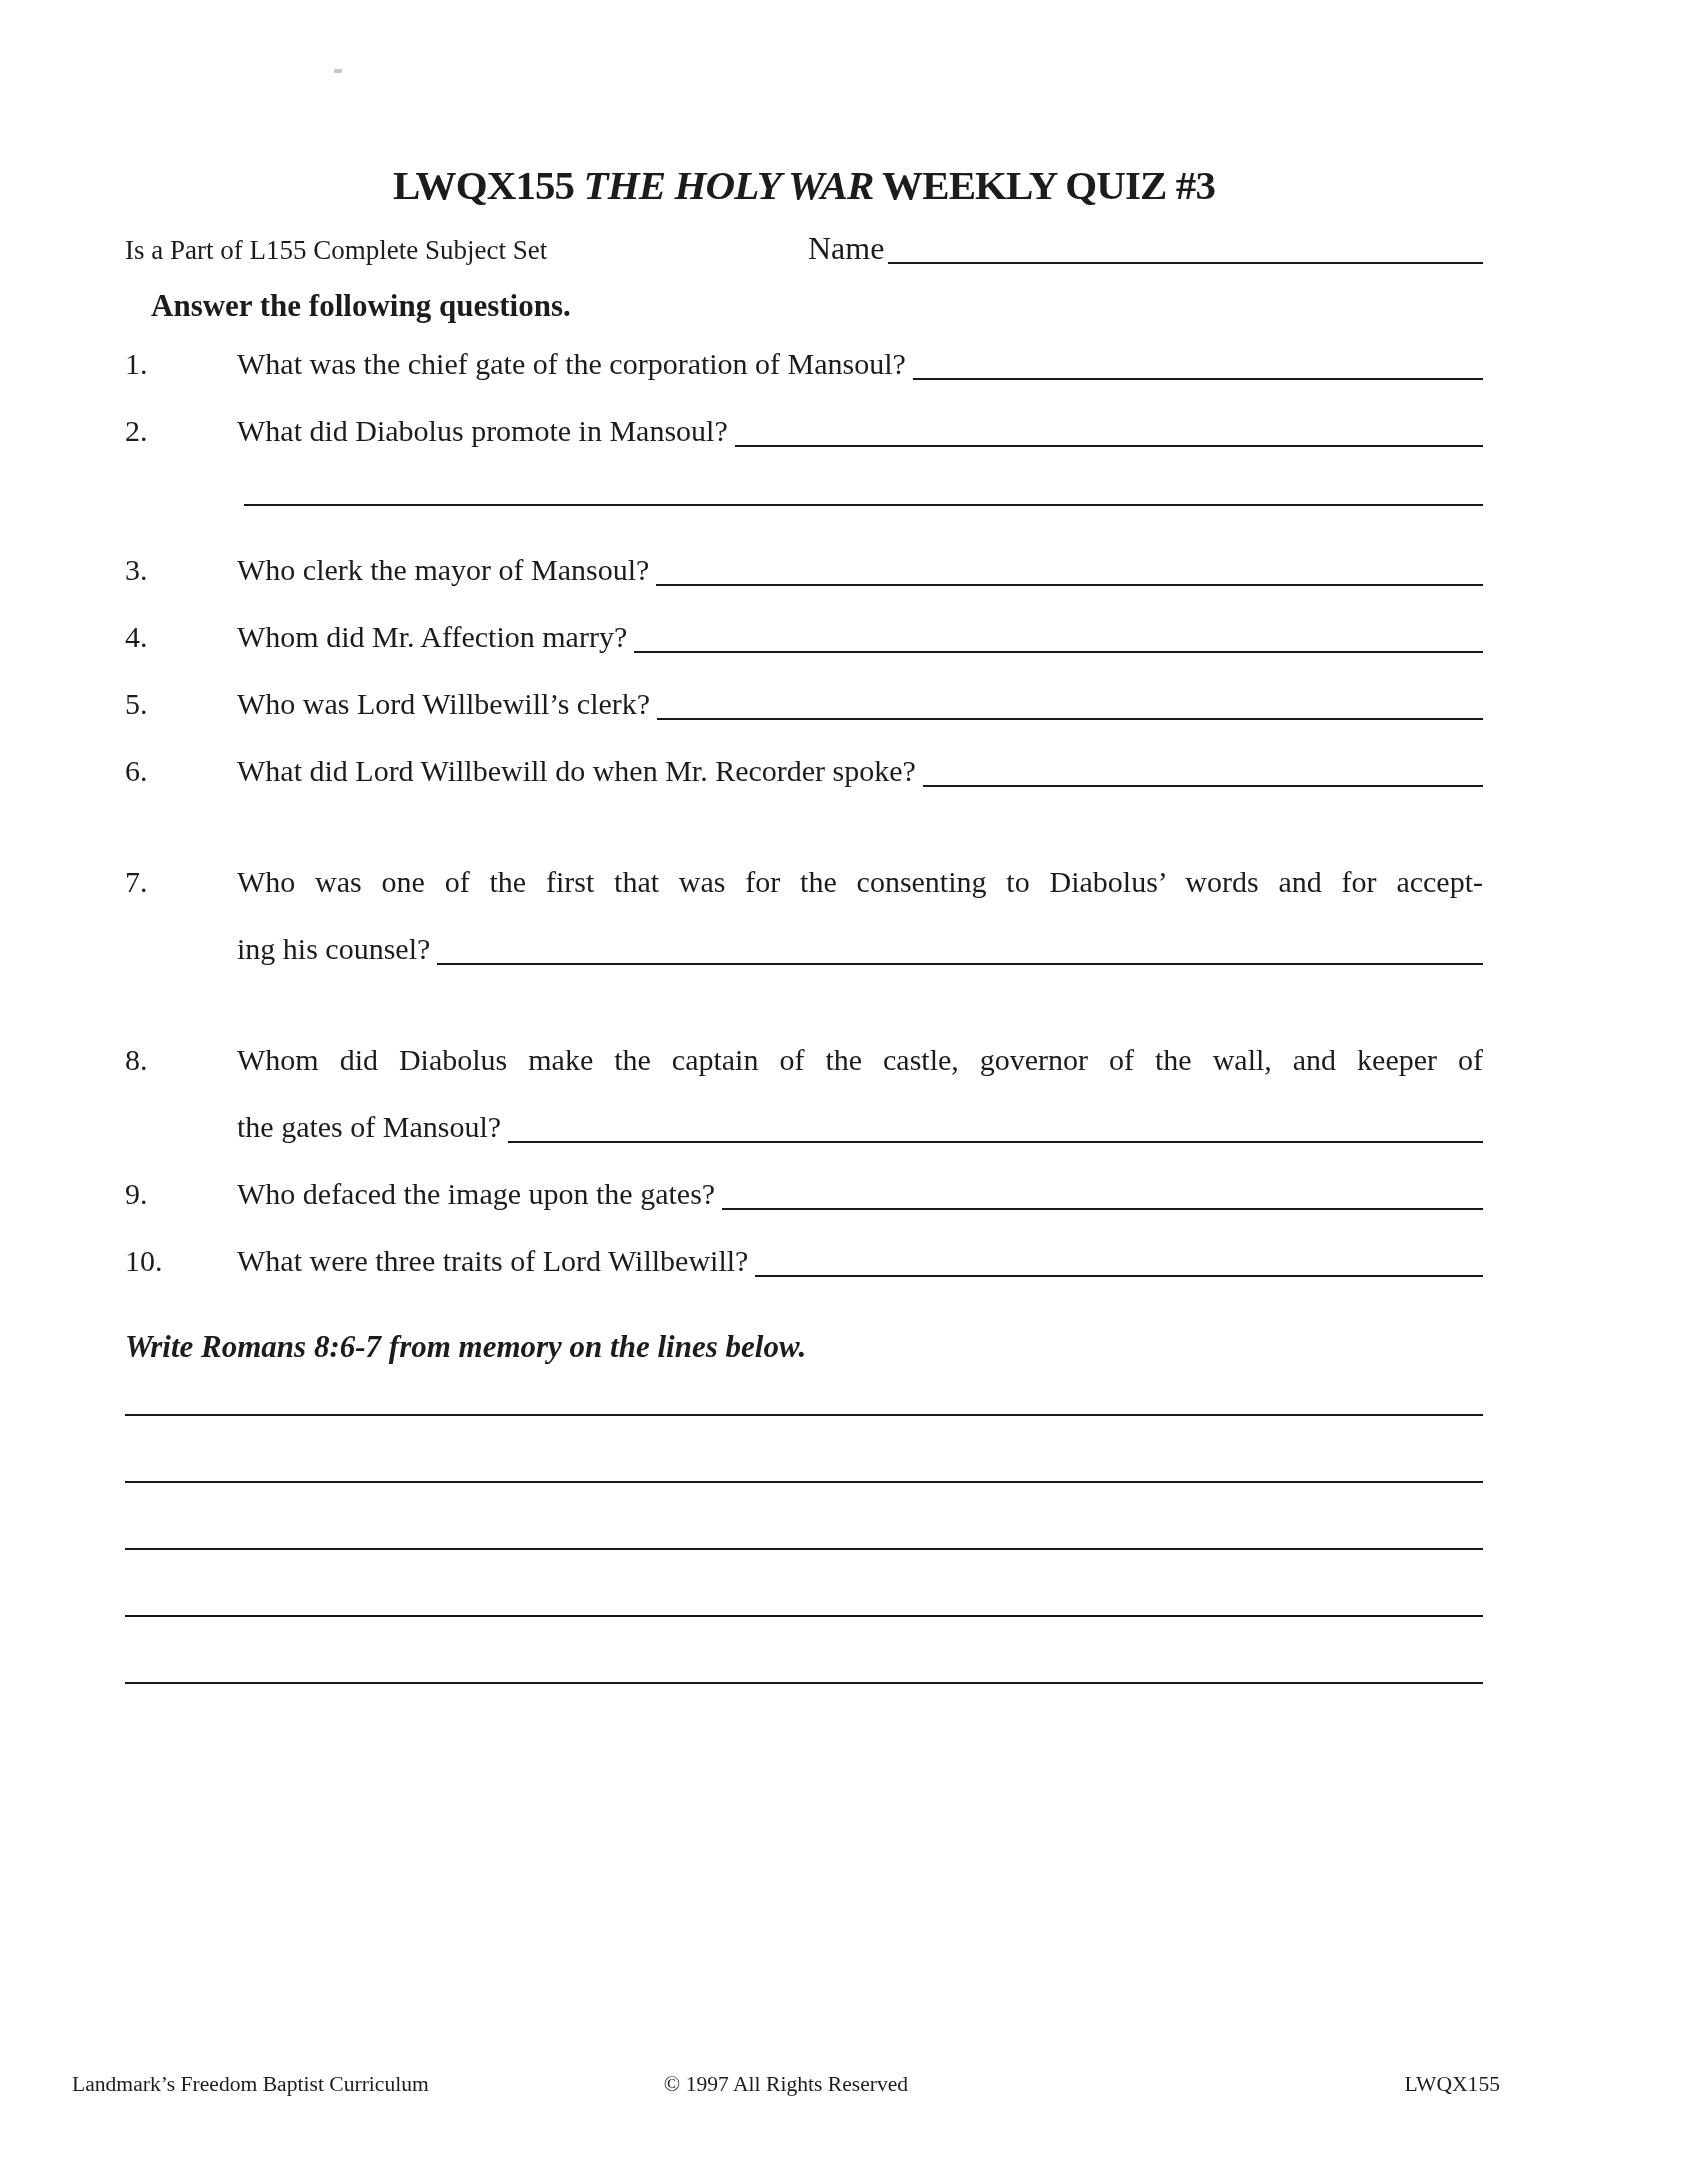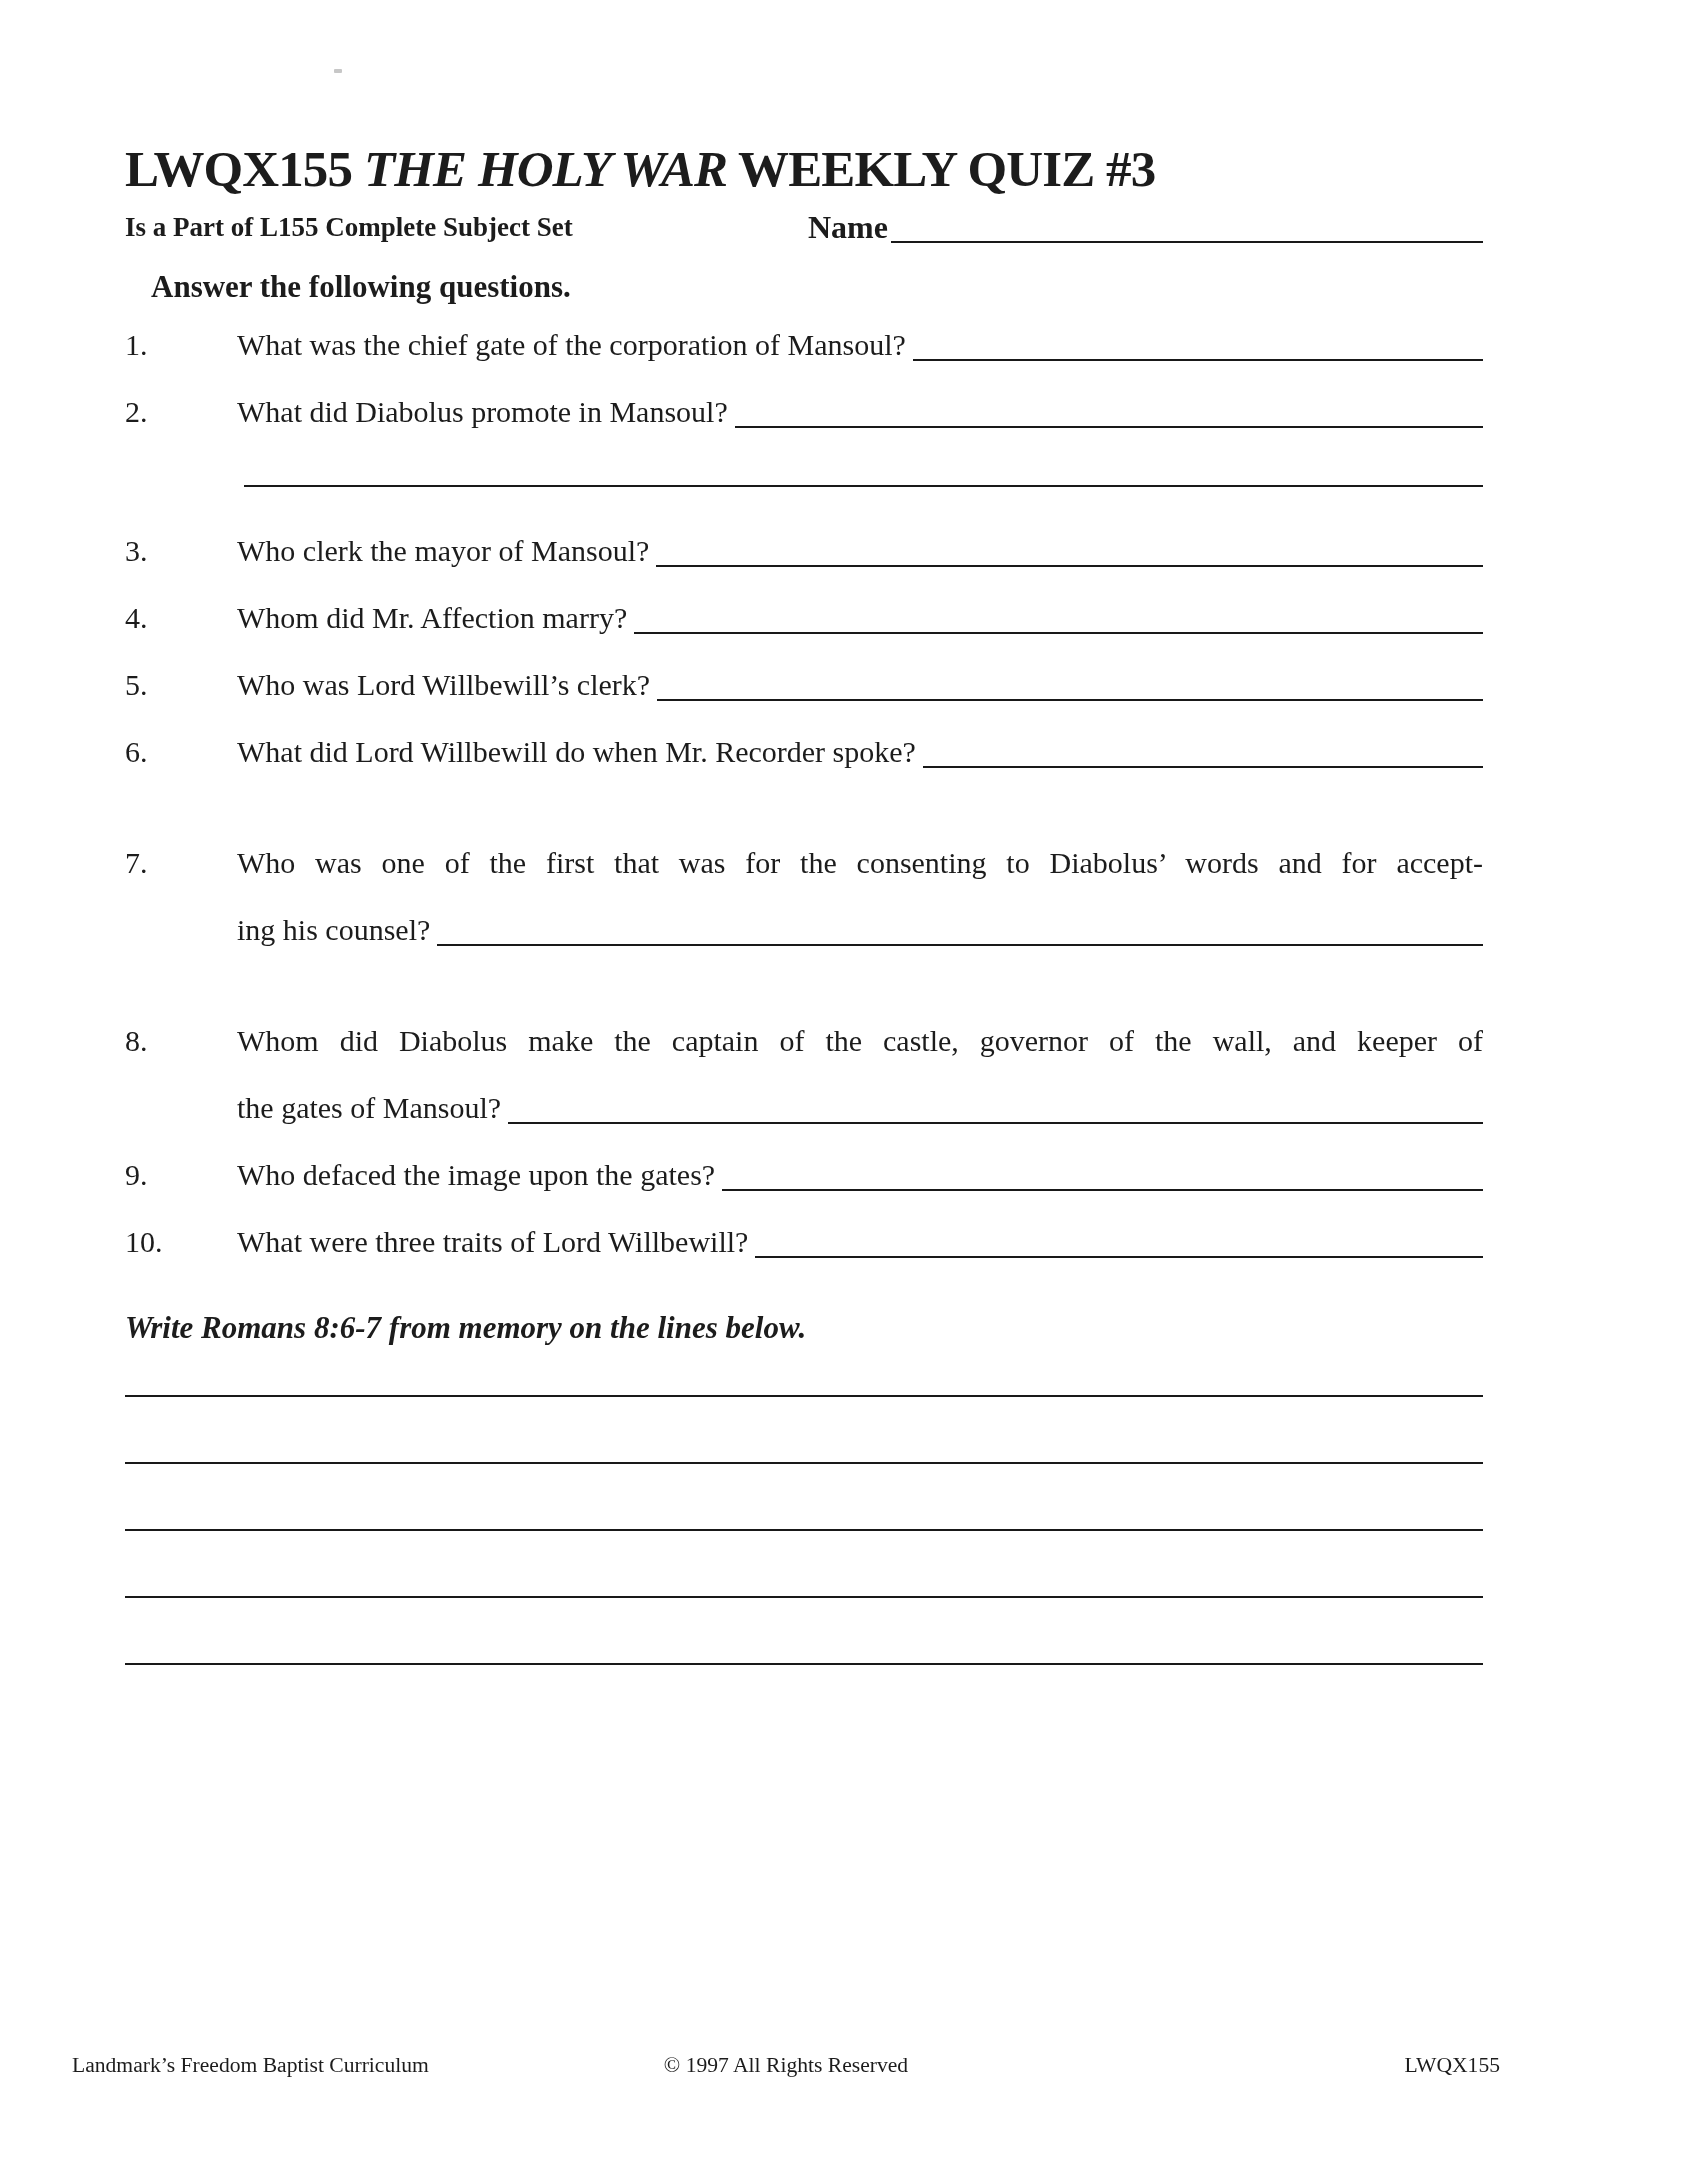--- a/index.html
+++ b/index.html
@@ -14,26 +14,26 @@
   .page { position: relative; width: 100%; height: 100%; overflow: hidden; }
 
   .speck {
     position: absolute; left: 334px; top: 69px;
     width: 7.8px; height: 4.3px; background: #bdbdbd; opacity: .85; border-radius: 0.9px;
   }
 
   .content { padding: 145px 200px 0 125px; }
 
   .title {
-    margin: 0; font-size: 51px; line-height: 48px; font-weight: 700;
-    letter-spacing: -0.9px; white-space: nowrap;
+    margin: 16px; font-size: 41px; line-height: 48px; font-weight: 700;
+    letter-spacing: -0.9px; white-space: nowrap; text-align: center;
   }
   .title .it { font-style: italic; }
 
-  .subtitle-row { display: flex; align-items: center; margin-top: 13px; height: 42px; font-weight: bold; }
+  .subtitle-row { display: flex; align-items: flex-end; margin-top: 13px; height: 42px; }
   .subtitle { font-size: 27px; line-height: 33px; flex: 0 0 683px; }
   .name-group { flex: 1 1 auto; display: flex; align-items: flex-end; }
   .name-label { font-size: 32px; line-height: 38px; }
 
   .fill {
     flex: 1 1 auto; min-width: 26px;
     border-bottom: 2.6px solid #191919;
     margin-left: 7px; margin-bottom: 2.6px;
   }
   .name-group .fill { margin-left: 3.5px; }

